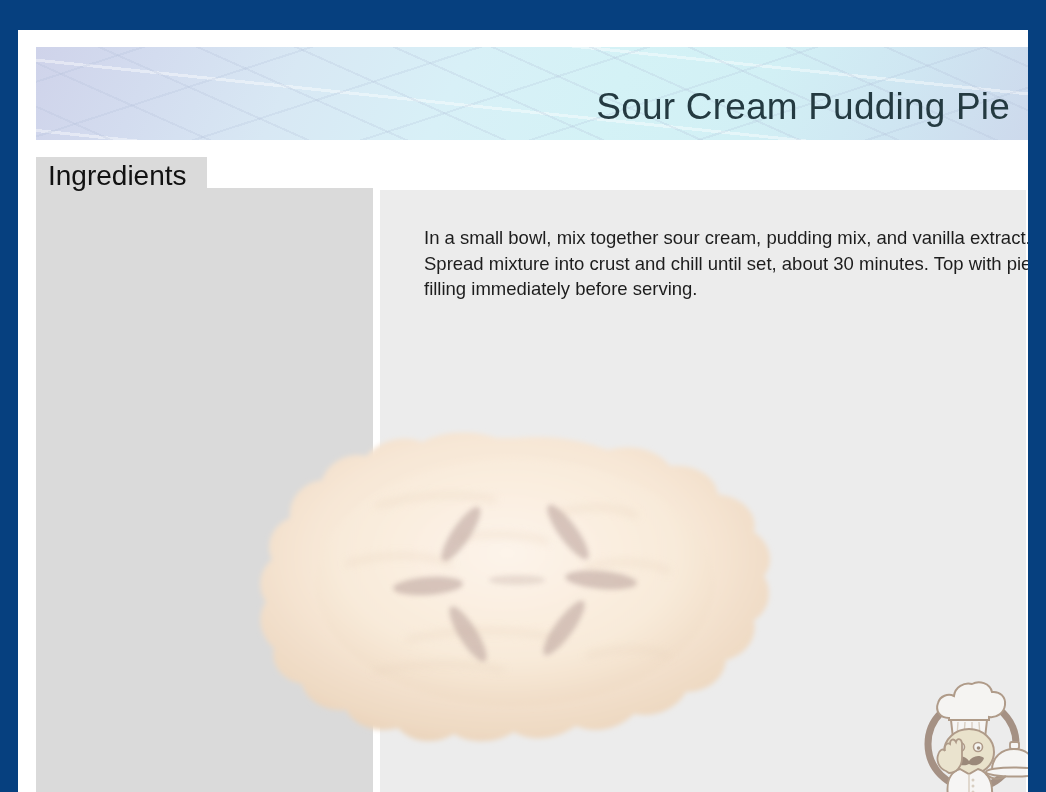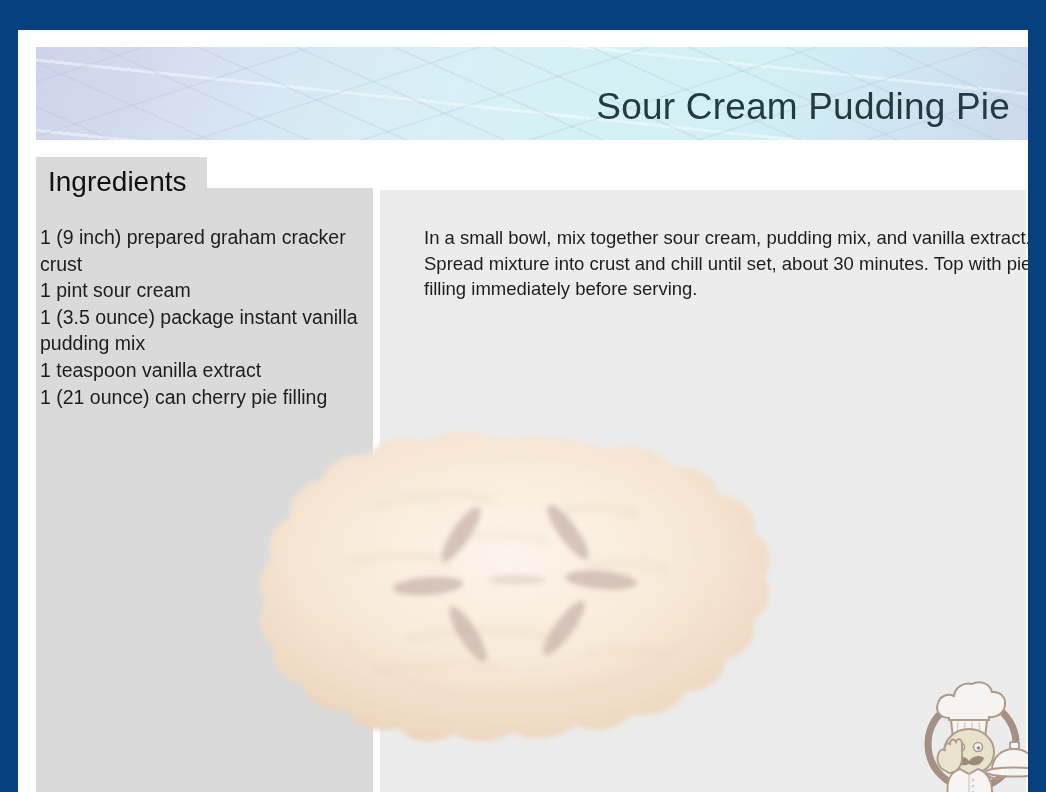--- a/index.html
+++ b/index.html
@@ -88,21 +88,21 @@
     letter-spacing: 0.2px;
     white-space: nowrap;
   }
 
   
   .section-tab {
     position: absolute;
     font-size: 28px;
     line-height: 34px;
     color: #111111;
-    padding: 8px 20px 5px 12px;
+    padding: 2px 20px 5px 12px;
     white-space: nowrap;
   }
 
   #ingredients-panel {
     position: absolute;
     left: 18px;
     top: 158px;
     width: 337px;
     height: 605px;
     background: #dadada;
@@ -179,25 +179,20 @@
 
   <div id="page-sheet">
 
     <div id="header-banner">
       <div id="header-texture"></div>
       <div id="recipe-title">Sour Cream Pudding Pie</div>
     </div>
 
     <div id="ingredients-panel"></div>
     <div id="ingredients-tab" class="section-tab">Ingredients</div>
-    <div id="ingredients-list">1 (9 inch) prepared graham cracker crust
-1 pint sour cream
-1 (3.5 ounce) package instant vanilla pudding mix
-1 teaspoon vanilla extract
-1 (21 ounce) can cherry pie filling</div>
 
     <div id="directions-panel"></div>
     <div id="directions-text">In a small bowl, mix together sour cream, pudding mix, and vanilla extract. Spread mixture into crust and chill until set, about 30 minutes. Top with pie filling immediately before serving.</div>
 
     <svg id="pie-image" viewBox="0 0 520 330">
       <defs>
         <radialGradient id="crustGrad" cx="48%" cy="40%" r="68%">
           <stop offset="0%" stop-color="#fdf2e6"></stop>
           <stop offset="55%" stop-color="#f7e7d6"></stop>
           <stop offset="85%" stop-color="#eed9c2"></stop>

